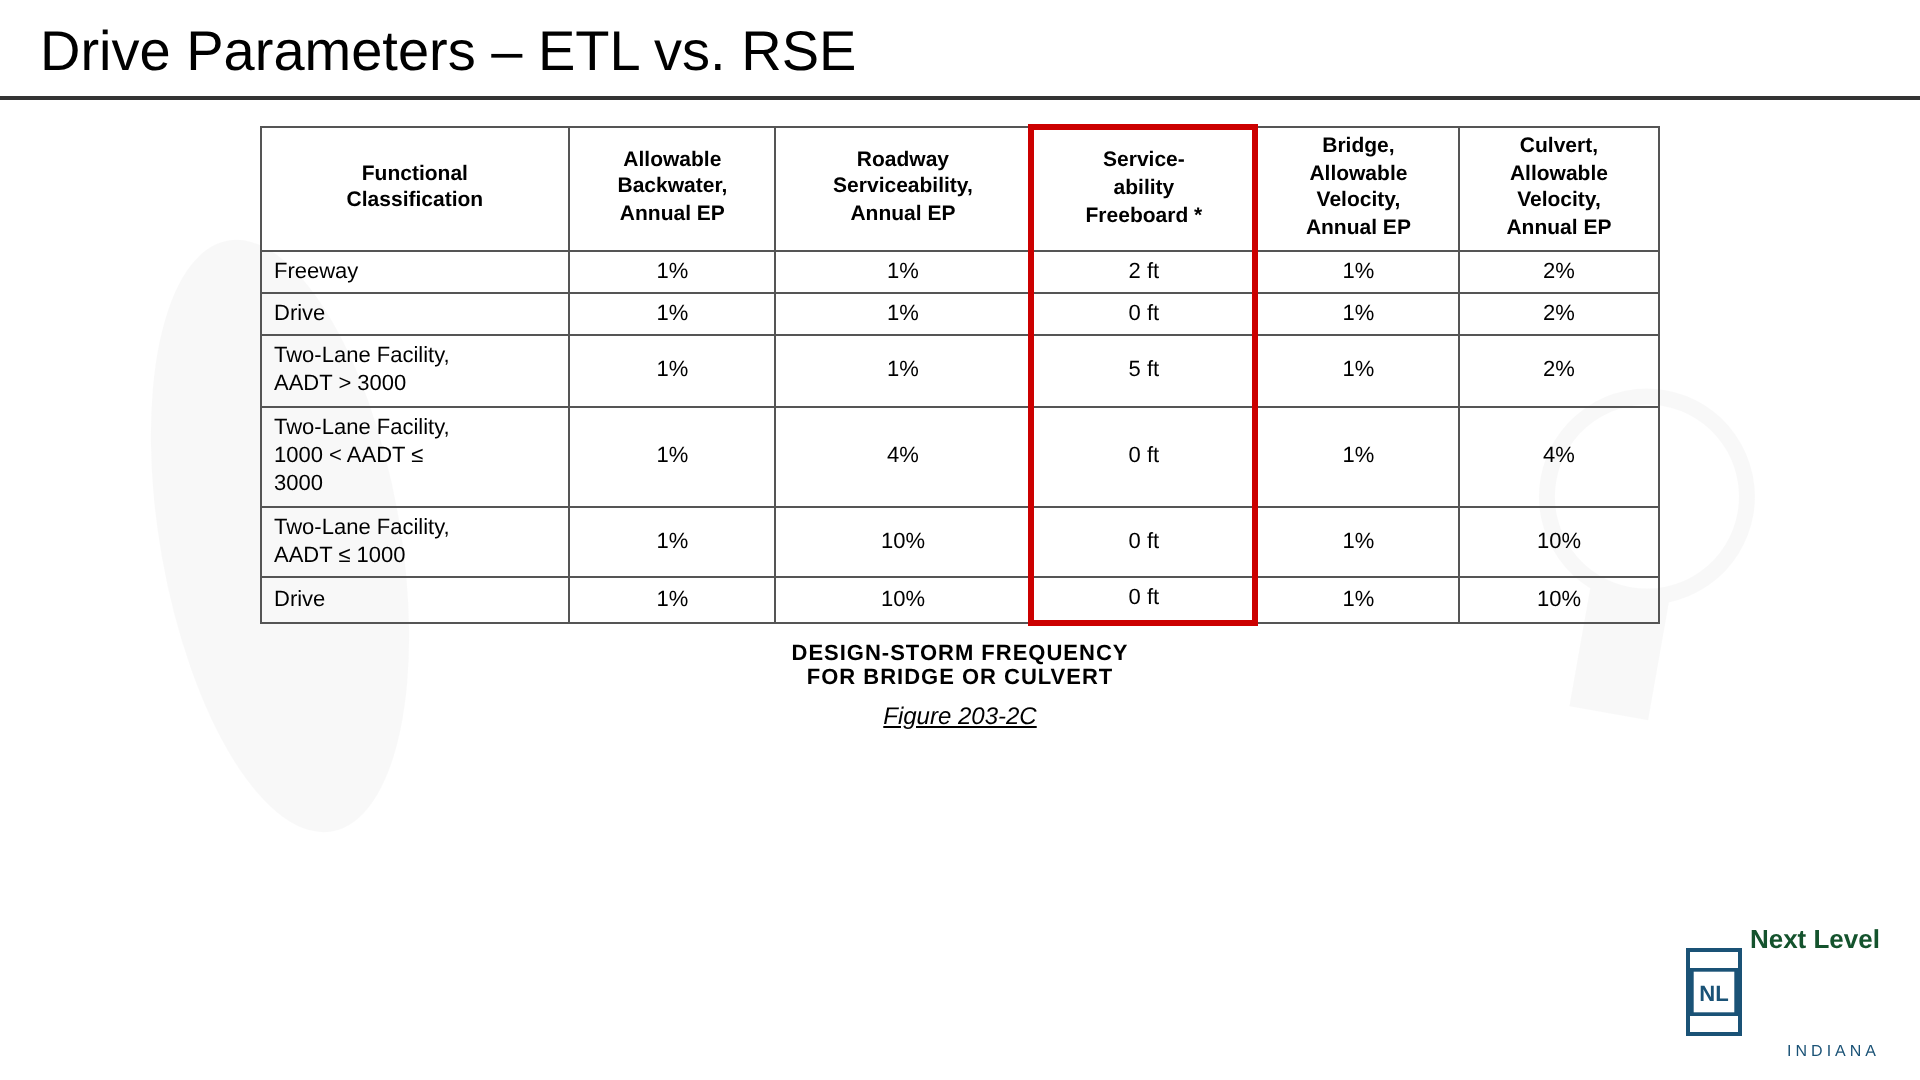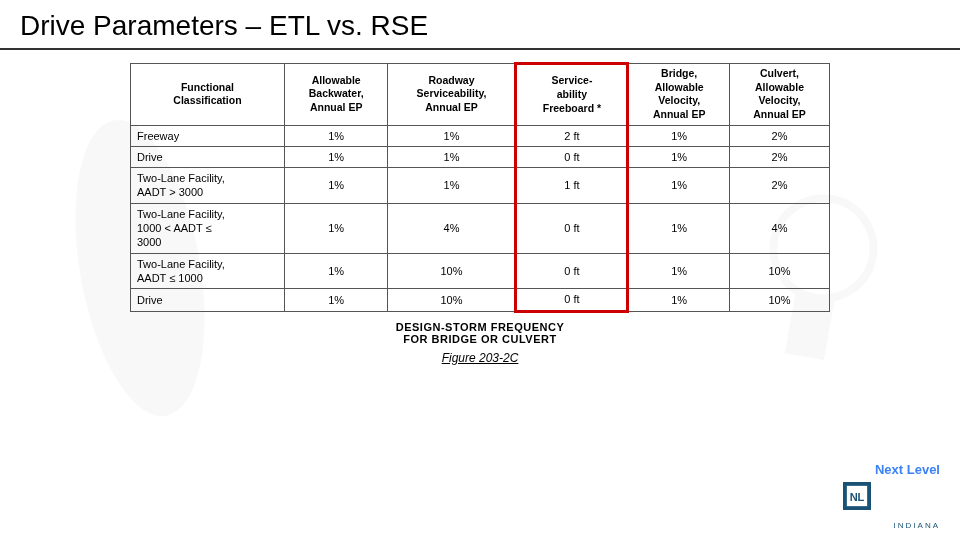--- a/index.html
+++ b/index.html
@@ -130,34 +130,34 @@
 
     .logo-box {
       display: flex;
       align-items: center;
       gap: 4px;
       justify-content: flex-end;
     }
 
     .logo-icon {
       width: 28px;
-      height: 28px;
+      height: 44px;
       border: 2px solid #1a5276;
       display: flex;
       align-items: center;
       justify-content: center;
       font-size: 14px;
       color: #404040;
       font-weight: bold;
     }
 
     .logo-text {
       font-size: 13px;
       font-weight: bold;
-      color: #3b82f6;
+      color: #14532d;
       line-height: 1.1;
     }
 
     .logo-sub {
       font-size: 8px;
       color: #1a5276;
       letter-spacing: 2px;
       margin-top: 44px;
     }
   </style>
@@ -207,21 +207,21 @@
         <td>1%</td>
         <td>1%</td>
         <td class="col-highlight">0 ft</td>
         <td>1%</td>
         <td>2%</td>
       </tr>
       <tr>
         <td>Two-Lane Facility,<br>AADT &gt; 3000</td>
         <td>1%</td>
         <td>1%</td>
-        <td class="col-highlight">1 ft</td>
+        <td class="col-highlight">5 ft</td>
         <td>1%</td>
         <td>2%</td>
       </tr>
       <tr>
         <td>Two-Lane Facility,<br>1000 &lt; AADT ≤<br>3000</td>
         <td>1%</td>
         <td>4%</td>
         <td class="col-highlight">0 ft</td>
         <td>1%</td>
         <td>4%</td>

